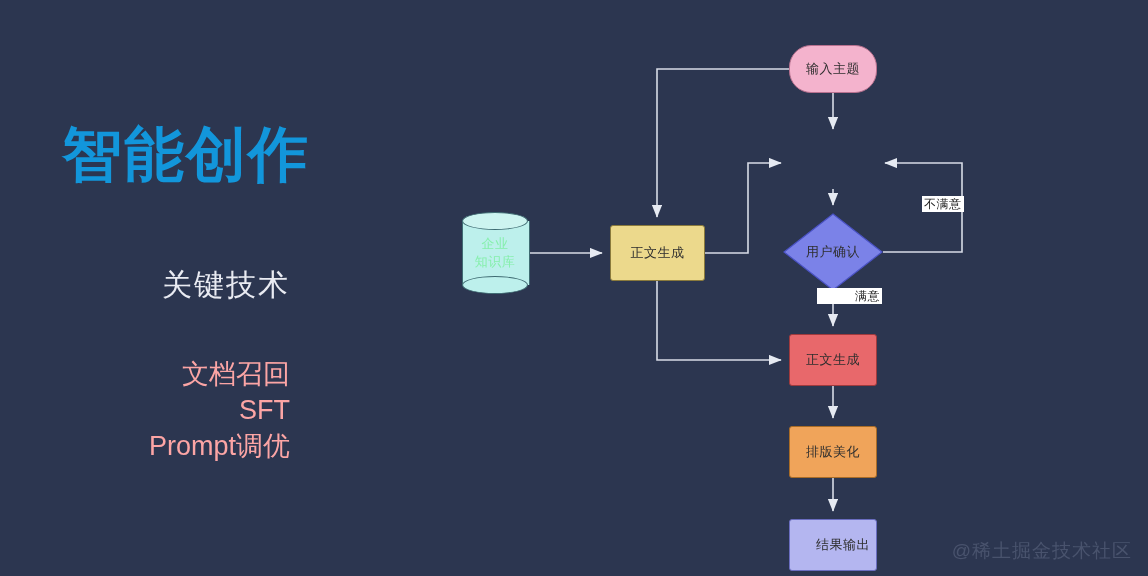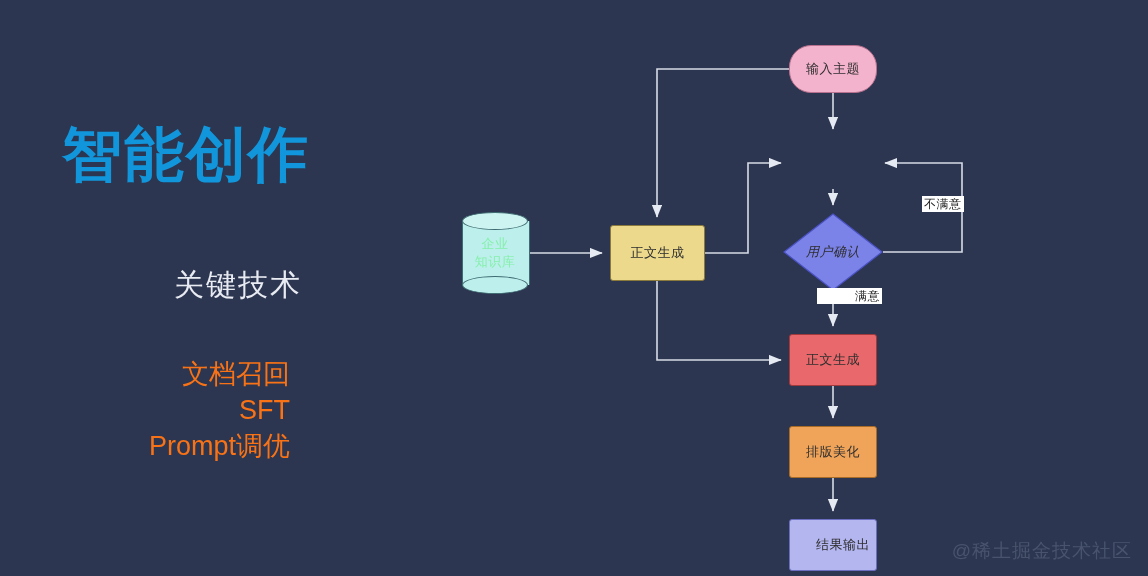--- a/index.html
+++ b/index.html
@@ -38,29 +38,28 @@
   #subtitle {
     position: absolute;
     left: 0;
     top: 265px;
     width: 290px;
     text-align: right;
     font-size: 30px;
     color: #e9ebf2;
     letter-spacing: 2px;
     white-space: nowrap;
-    padding-left: 12px;
   }
   #tech-list {
     position: absolute;
     left: 0;
     top: 356px;
     width: 290px;
     text-align: right;
-    color: #f97316;
+    color: #fca5a5;
     font-size: 27px;
     line-height: 36px;
   }
   #tech-list div { white-space: nowrap; }
 
   
   #watermark {
     position: absolute;
     right: 16px;
     bottom: 12px;
@@ -109,21 +108,20 @@
     background: transparent;
   }
   .diamond-shape {
     position: absolute;
     left: 0; top: 0;
     width: 100%; height: 100%;
   }
   .diamond-label {
     position: relative;
     z-index: 2;
-    font-style: italic;
   }
   
   .node.cylinder { border: none; background: transparent; }
   .cyl-body {
     position: absolute;
     left: 0;
     top: 9px;
     width: 100%;
     height: calc(100% - 18px);
     background: #bdf0ec;

